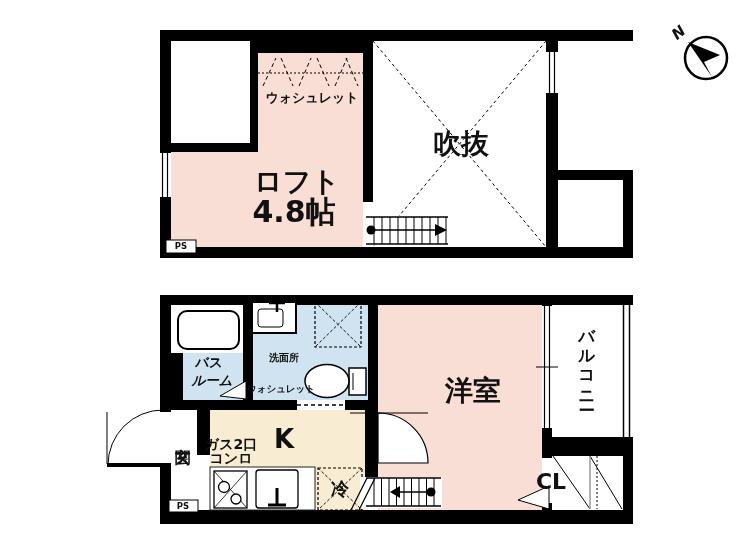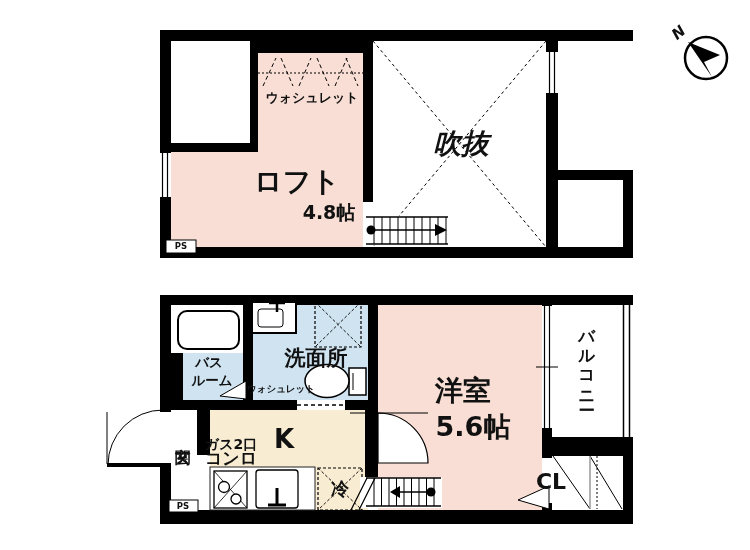--- a/index.html
+++ b/index.html
@@ -218,33 +218,32 @@
       <path d="M 108,465 A 55,55 0 0 1 163,410" fill="none" stroke="#000" stroke-width="1"></path>
       <line class="ln" x1="107" y1="412" x2="107" y2="464" stroke-width="1"></line>
       <line class="ln" x1="107" y1="465" x2="163" y2="465" stroke-width="4"></line>
     </g>
 
     <rect x="169" y="500" width="29" height="12" fill="#fff" stroke="#000" stroke-width="1"></rect>
   </g>
 </svg>
 
 <div class="lbl" style="left:297px;top:182px;font-size:28px;">ロフト</div>
-<div class="lbl" style="left:294px;top:212px;font-size:19px;margin-left:35px;">4.8帖</div>
+<div class="lbl" style="left:294px;top:212px;font-size:30px;">4.8帖</div>
 <div class="lbl" style="left:312px;top:97px;font-size:13px;">ウォシュレット</div>
-<div class="lbl" style="left:461px;top:144px;font-size:28px;font-style:italic;">吹抜</div>
+<div class="lbl" style="left:461px;top:144px;font-size:28px;">吹抜</div>
 <div class="lbl" style="left:181px;top:246px;font-size:8.5px;">PS</div>
 
-<div class="lbl" style="left:463px;top:391px;font-size:28px;">洋室</div>
-<div class="lbl" style="left:473px;top:426px;font-size:27px;">5.6帖</div>
+<div class="lbl" style="left:473px;top:391px;font-size:28px;">洋室</div>
 <div class="lbl" style="left:284px;top:439px;font-size:26px;">K</div>
 <div class="lbl" style="left:231px;top:444px;font-size:14px;">ガス2口</div>
-<div class="lbl" style="left:231px;top:458px;font-size:17px;">コンロ</div>
+<div class="lbl" style="left:231px;top:458px;font-size:14px;">コンロ</div>
 <div class="lbl" style="left:209px;top:363px;font-size:13.5px;">バス</div>
-<div class="lbl" style="left:212px;top:381px;font-size:13.5px;">ルーム</div>
-<div class="lbl" style="left:284px;top:358px;font-size:21px;margin-left:32px;">洗面所</div>
+<div class="lbl" style="left:212px;top:381px;font-size:13.5px;font-style:italic;">ルーム</div>
+<div class="lbl" style="left:284px;top:358px;font-size:10px;">洗面所</div>
 <div class="lbl" style="left:281px;top:389px;font-size:9.5px;">ウォシュレット</div>
 <div class="lbl vtext" style="left:182px;top:438px;font-size:15.5px;">玄関</div>
 <div class="lbl vtext" style="left:586px;top:360px;font-size:16.5px;">バルコニー</div>
 <div class="lbl" style="left:551px;top:482px;font-size:22px;">CL</div>
 <div class="lbl" style="left:340px;top:489px;font-size:18px;">冷</div>
 <div class="lbl" style="left:183px;top:506px;font-size:8.5px;">PS</div>
 <div class="lbl nlbl" style="left:679px;top:33px;font-size:15px;">N</div>
 </div>
 
 </body></html>

